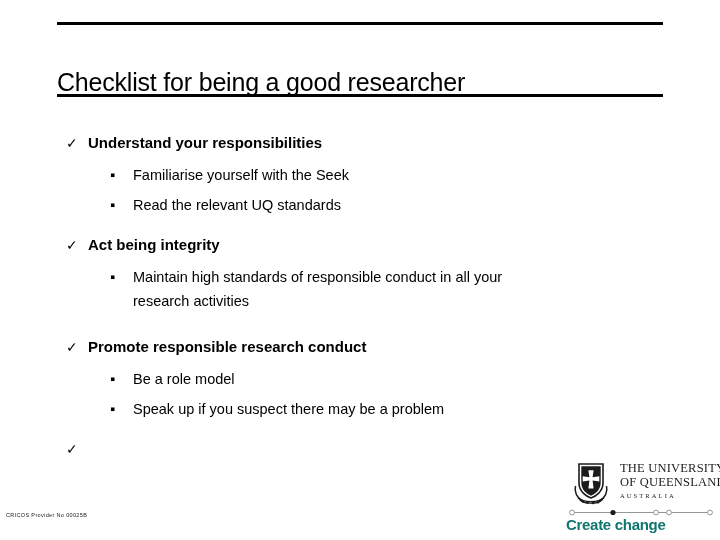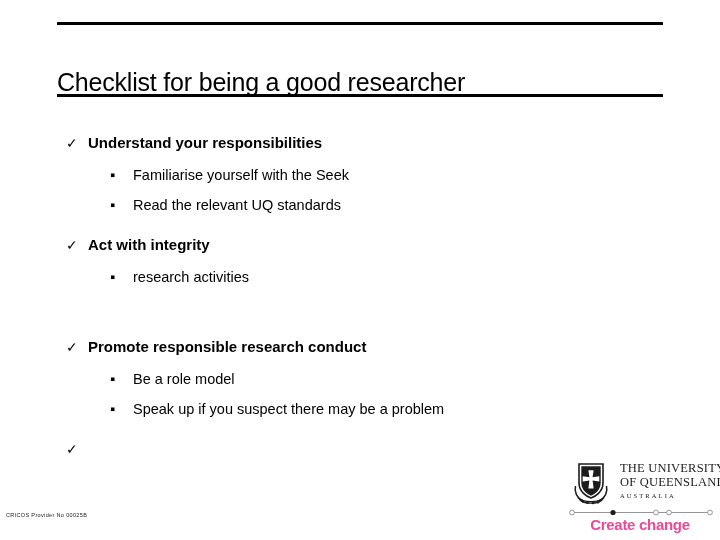--- a/index.html
+++ b/index.html
@@ -156,26 +156,26 @@
     left: 2px;
     top: 50px;
     width: 146px;
     height: 9px;
   }
   #uq-tagline {
     position: absolute;
     left: 0;
     top: 58px;
     width: 148px;
-    text-align: center;
+    text-align: left;
     font-family: "Liberation Sans", sans-serif;
     font-size: 15px;
     font-weight: bold;
     letter-spacing: -0.3px;
-    color: #ec4899;
+    color: #0f766e;
     white-space: nowrap;
   }
 </style>
 </head>
 <body>
 
 <div id="slide">
 
   <div class="rule" id="rule-top"></div>
   <h1 id="page-title">Checklist for being a good researcher</h1>
@@ -194,24 +194,25 @@
       </div>
       <div class="lvl2 sub-2">
         <span class="sq">▪</span>
         <span>Read the relevant UQ standards</span>
       </div>
     </div>
 
     <div class="group" id="g2">
       <div class="lvl1">
         <span class="tick">✓</span>
-        <span>Act with integrity</span>
+        <span>Act being integrity</span>
       </div>
       <div class="lvl2 sub-1">
         <span class="sq">▪</span>
+        <span>Maintain high standards of responsible conduct in all your</span>
         <span class="wrap-line">research activities</span>
       </div>
     </div>
 
     <div class="group" id="g3">
       <div class="lvl1">
         <span class="tick">✓</span>
         <span>Promote responsible research conduct</span>
       </div>
       <div class="lvl2 sub-1">

